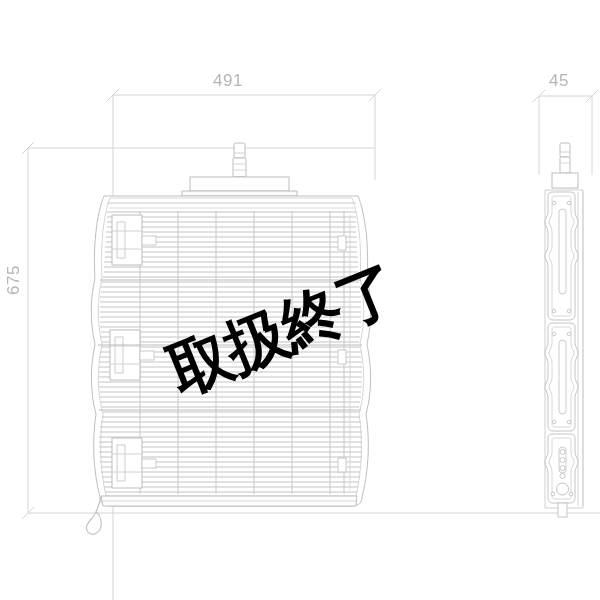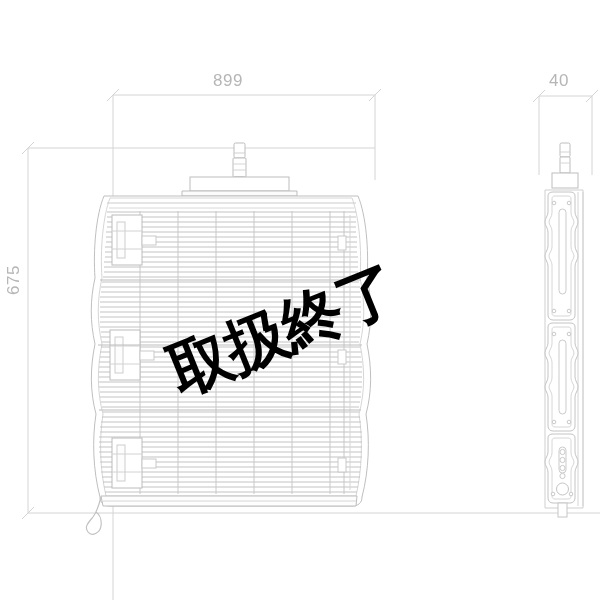--- a/index.html
+++ b/index.html
@@ -433,21 +433,21 @@
       </g>
 
     </g>
 
     <g stroke="#c6c6c6" stroke-width="1" fill="#ffffff">
       <rect x="558" y="503" width="9" height="14"></rect>
     </g>
 
   </svg>
 
-  <div class="dim-text" id="dim-width-label">899</div>
-
-  <div class="dim-text" id="dim-depth-label">40</div>
+  <div class="dim-text" id="dim-width-label">491</div>
+
+  <div class="dim-text" id="dim-depth-label">45</div>
 
   <div class="dim-text" id="dim-height-label">675</div>
 
   <div id="stamp-text">取扱終了</div>
 
 </div>
 
 </body></html>

